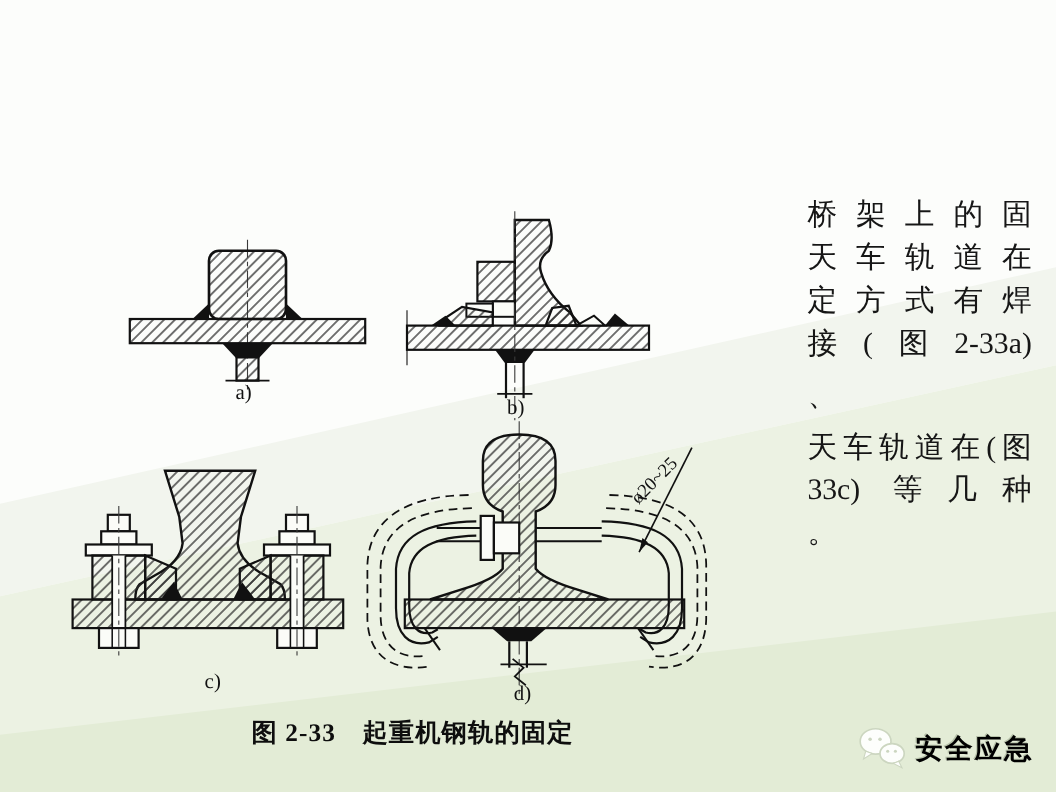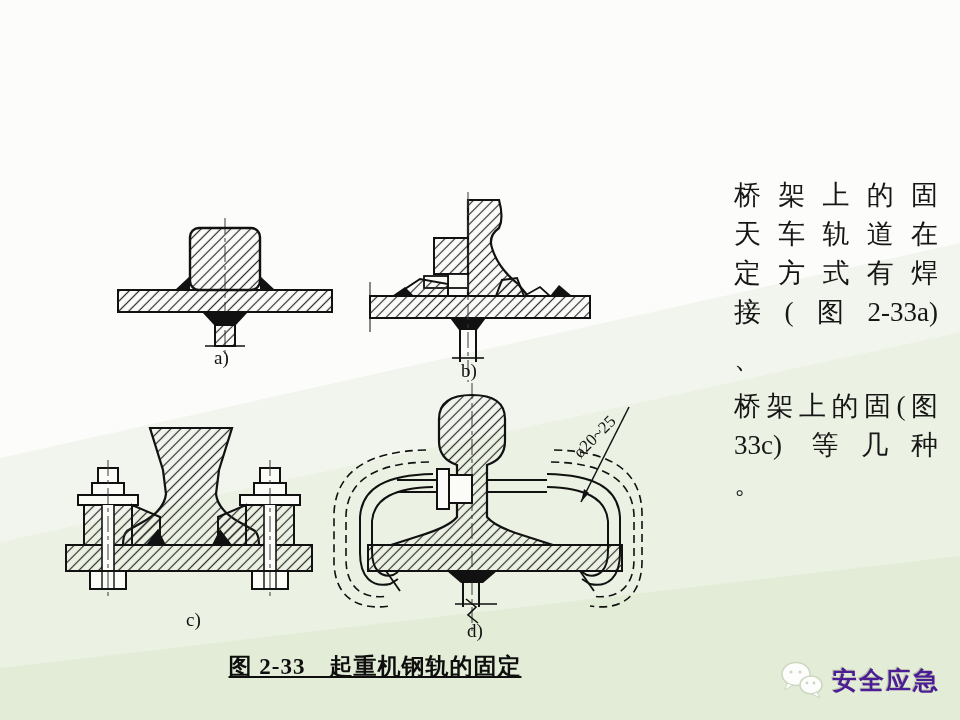--- a/index.html
+++ b/index.html
@@ -14,30 +14,30 @@
   .ol{stroke:#111;fill:none;}
   .side-text{
     position:absolute;left:734px;top:176px;width:204px;
     font-size:27px;line-height:39px;color:#161616;
   }
   .tline{text-align:justify;text-align-last:justify;white-space:nowrap;}
   .tline.gap{margin-top:8px;}
   .sub-label{position:absolute;font-size:19px;color:#111;}
   .caption{
     position:absolute;left:190px;top:651px;width:370px;text-align:center;
-    font-size:23px;font-weight:bold;letter-spacing:1px;color:#0e0e0e;text-decoration:underline;
+    font-size:23px;font-weight:bold;letter-spacing:1px;color:#0e0e0e;
   }
   .dim-label{
     position:absolute;left:551px;top:427px;width:88px;text-align:center;
     font-size:17px;transform:rotate(-45deg);color:#111;
   }
   .watermark{position:absolute;left:779px;top:659px;display:flex;align-items:center;gap:5px;}
   .wm-text{
     font-family:"Liberation Sans",sans-serif;font-size:25px;font-weight:600;
-    letter-spacing:2px;color:#4c1d95;text-shadow:-1px -1px 0 rgba(140,152,125,0.5);
+    letter-spacing:2px;color:#000000;text-shadow:-1px -1px 0 rgba(140,152,125,0.5);
   }
 </style>
 </head>
 <body>
 
 <div class="slide">
 
   <svg class="bg" viewBox="0 0 960 720">
     <polygon points="0,458 960,243 960,332 0,542" fill="#f2f5ee"></polygon>
     <polygon points="0,542 960,332 960,720 0,720" fill="#ecf2e3"></polygon>
@@ -167,21 +167,21 @@
   <div class="sub-label" style="left:467px;top:620px">d)</div>
 
   <div class="dim-label">ø20~25</div>
 
   <div class="side-text">
     <div class="tline">桥架上的固</div>
     <div class="tline">天车轨道在</div>
     <div class="tline">定方式有焊</div>
     <div class="tline">接(图2-33a)</div>
     <div class="tline gap">、</div>
-    <div class="tline gap">桥架上的固(图</div>
+    <div class="tline gap">天车轨道在(图</div>
     <div class="tline">33c) 等几种</div>
     <div class="tline">。</div>
   </div>
 
   <div class="caption">图 2-33　起重机钢轨的固定</div>
 
   <div class="watermark">
     <svg width="48" height="42" viewBox="0 0 48 42">
       <ellipse cx="17" cy="15" rx="14" ry="11.5" fill="#fdfefc" stroke="#ccd6c0" stroke-width="1.5"></ellipse>
       <polygon points="8,24 6,31 14,26" fill="#fdfefc" stroke="#ccd6c0" stroke-width="1"></polygon>

